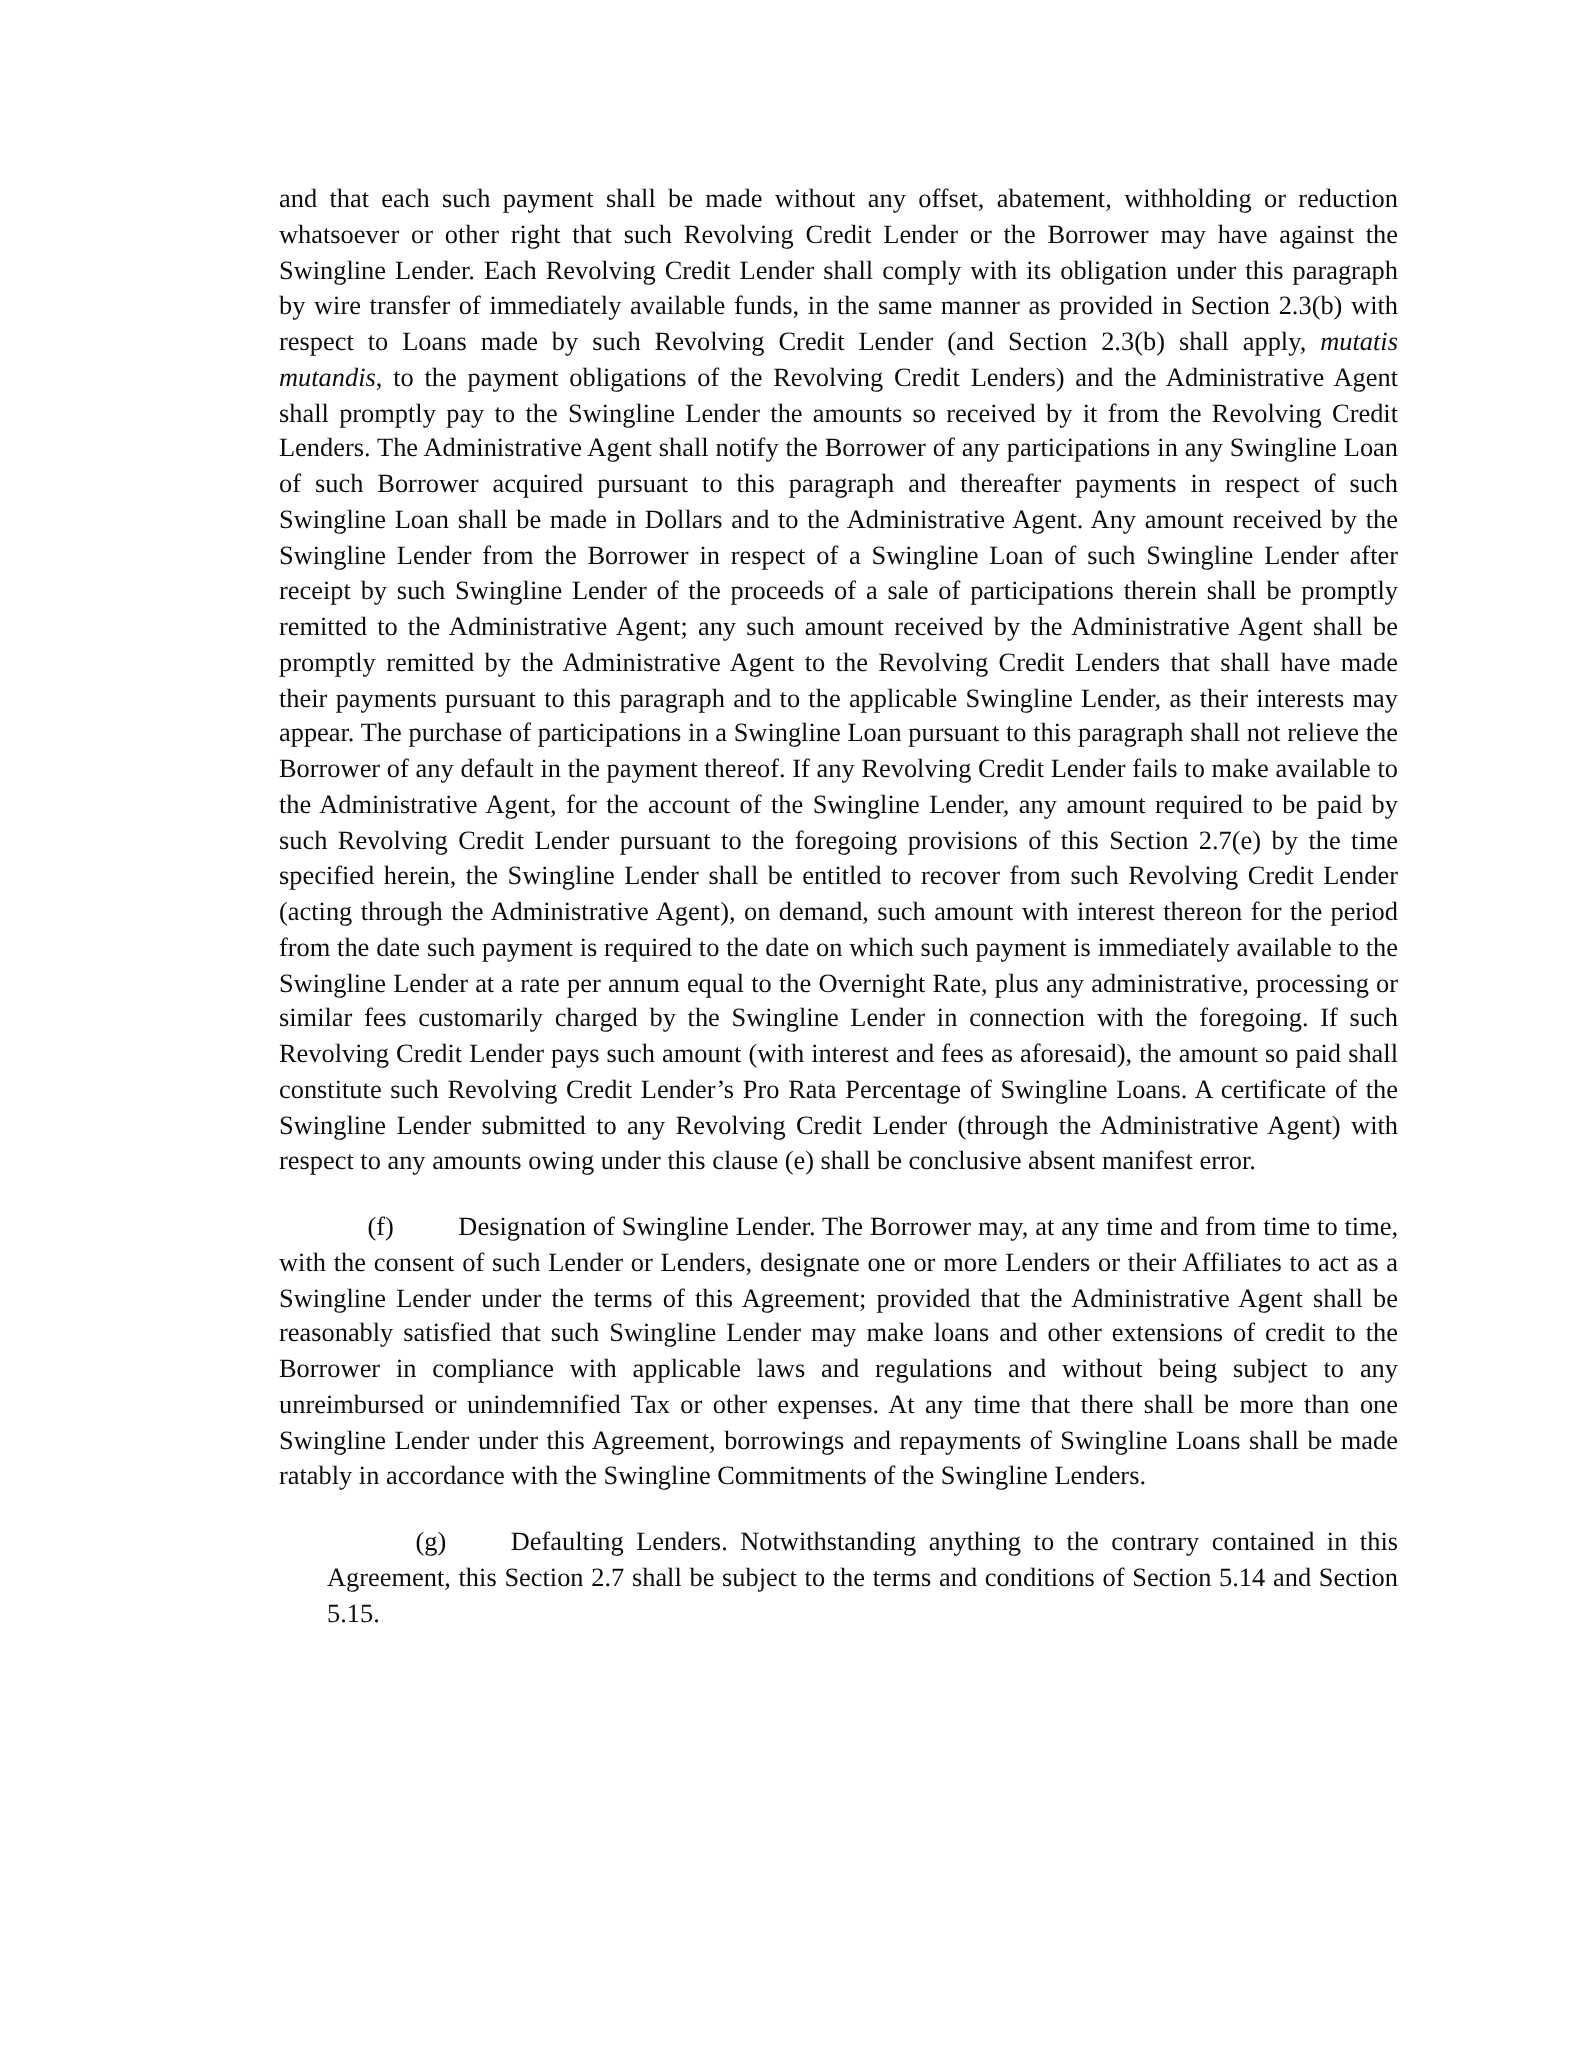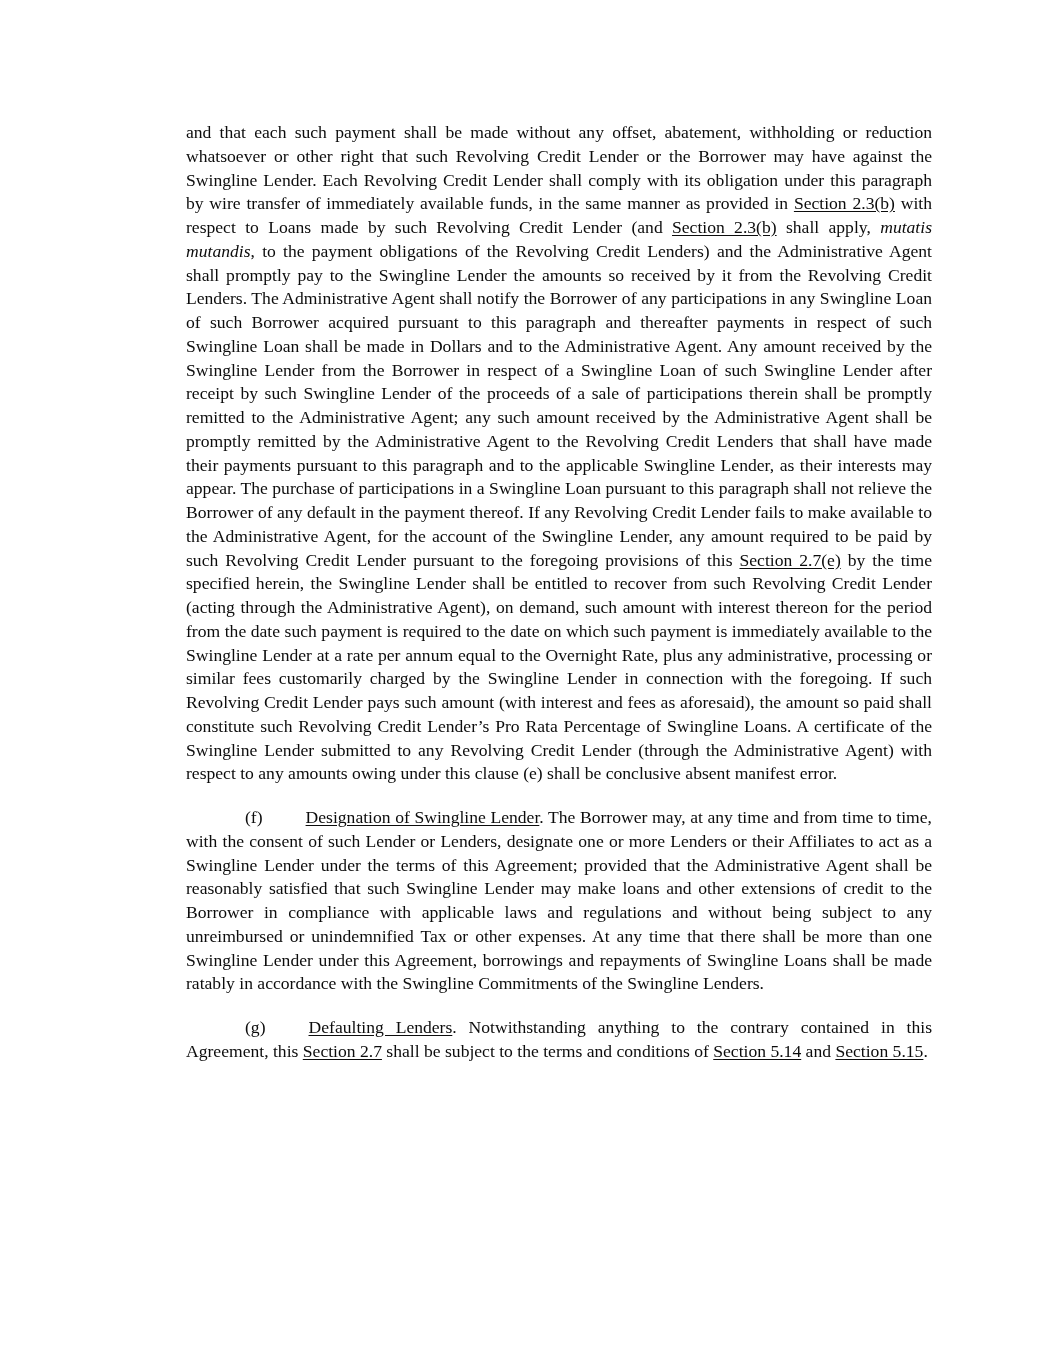--- a/index.html
+++ b/index.html
@@ -23,26 +23,26 @@
     font-family: "Liberation Serif", "DejaVu Serif", serif;
     font-size: 17.6px;
     line-height: 23.75px;
     text-align: justify;
   }
   .para {
     margin: 0 0 20px 0;
   }
   .para:last-child {
     margin-bottom: 0;
+    margin-left: 32px;
   }
   .para.indent {
     text-indent: 59px;
   }
   .u {
-    text-decoration: underline;
     text-underline-offset: 2px;
   }
   .i {
     font-style: italic;
   }
   .tab {
     display: inline-block;
     width: 43px;
   }
 </style>

